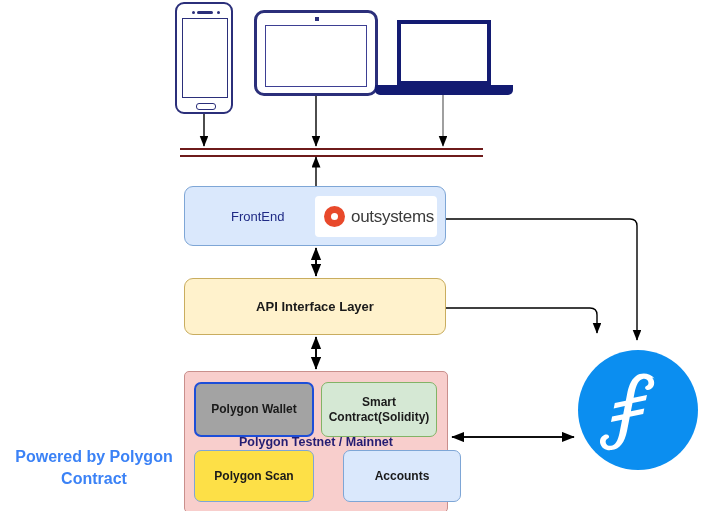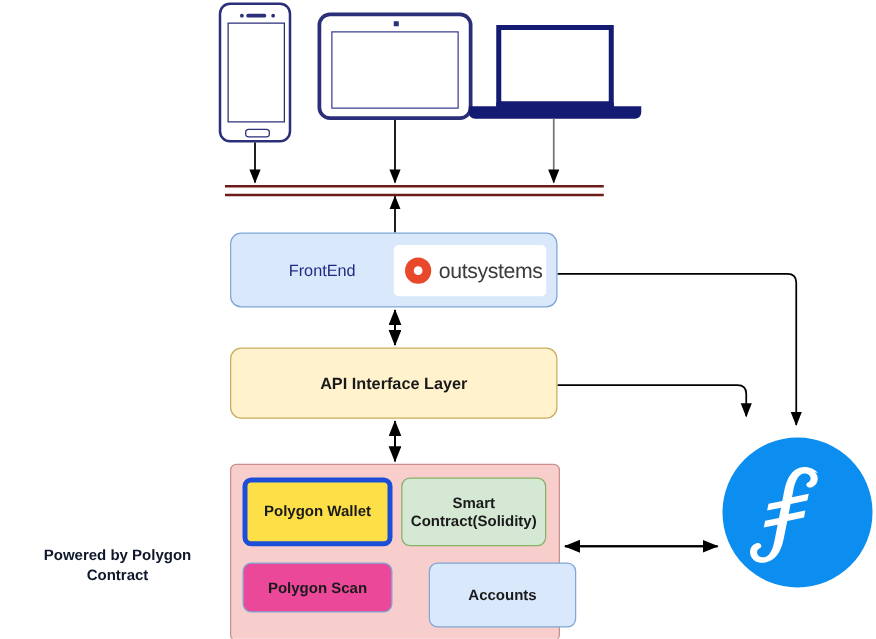--- a/index.html
+++ b/index.html
@@ -180,31 +180,31 @@
     align-items: center;
     justify-content: center;
     text-align: center;
     font-size: 12px;
     font-weight: 600;
     color: #1a1a1a;
     line-height: 1.25;
   }
   .wallet-box {
     left: 9px; top: 10px; width: 120px; height: 55px;
-    background: #fde047;
-    border: 4px solid #1d4ed8;
+    background: #a3a3a3;
+    border: 2px solid #1d4ed8;
   }
   .contract-box {
     left: 136px; top: 10px; width: 116px; height: 55px;
     background: #d5e8d4;
     border: 1px solid #82b366;
   }
   .scan-box {
-    left: 9px; top: 78px; width: 120px; height: 40px;
-    background: #ec4899;
+    left: 9px; top: 78px; width: 120px; height: 52px;
+    background: #fde047;
     border: 1px solid #7ea6d6;
     align-items: center;
   }
   .accounts-box {
     left: 136px; top: 78px; width: 118px; height: 52px;
     background: #dae8fc;
     border: 1px solid #7ea6d6;
     margin-left: 22px;
   }
   .testnet-label {
@@ -220,25 +220,25 @@
   
   .filecoin {
     left: 578px; top: 350px; width: 120px; height: 120px;
     border-radius: 50%;
     background: #0b8ef0;
   }
   .filecoin svg { display: block; }
 
   
   .footer-note {
-    left: 14px; top: 436px; width: 160px;
+    left: 14px; top: 446px; width: 160px;
     text-align: center;
-    font-size: 12px;
+    font-size: 16px;
     font-weight: bold;
-    color: #0f172a;
+    color: #3b82f6;
     line-height: 1.35;
   }
   .arrows { position: absolute; left:0; top:0; }
 </style>
 </head>
 <body>
 
 <div id="canvas">
 
   <div class="abs phone">
@@ -300,20 +300,21 @@
     </div>
   </div>
 
   <div class="abs polygon-box">
     <div class="inner-box wallet-box">
       <span>Polygon Wallet</span>
     </div>
     <div class="inner-box contract-box">
       <span>Smart Contract(Solidity)</span>
     </div>
+    <div class="testnet-label">Polygon Testnet / Mainnet</div>
     <div class="inner-box scan-box">
       <span>Polygon Scan</span>
     </div>
     <div class="inner-box accounts-box">
       <span>Accounts</span>
     </div>
   </div>
 
   <div class="abs filecoin">
     <svg width="120" height="120" viewBox="0 0 120 120">

